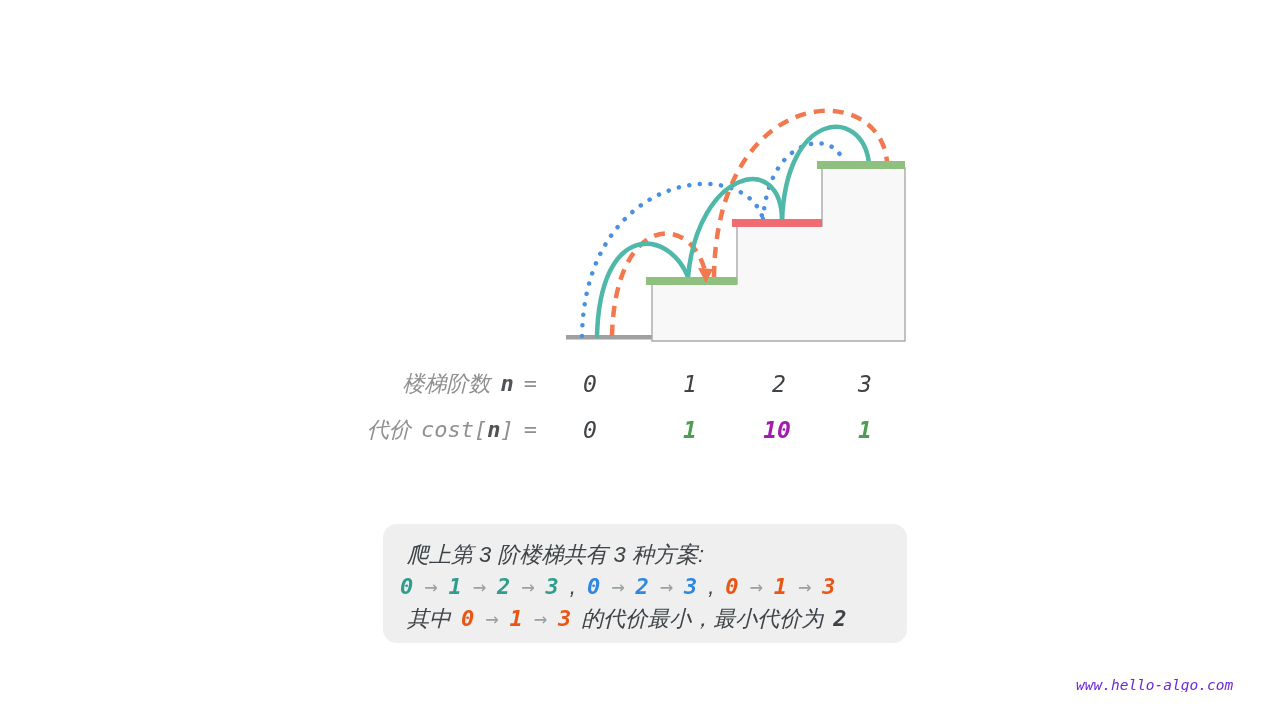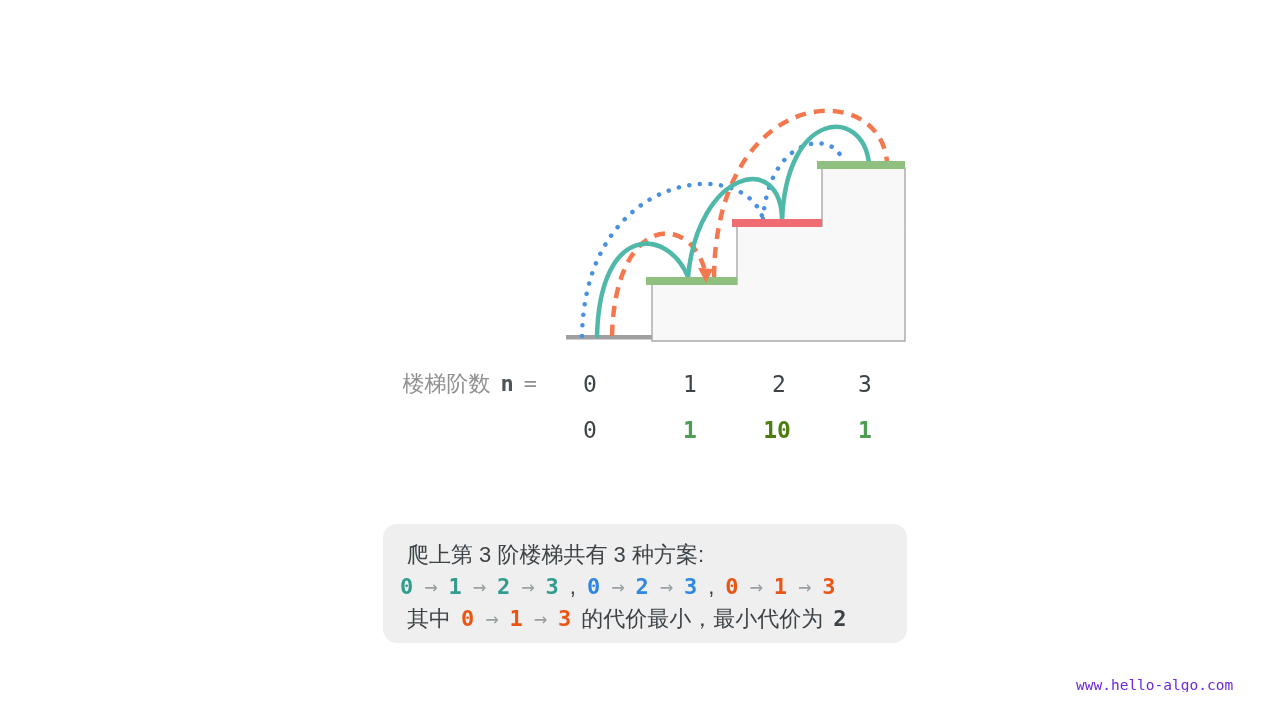--- a/index.html
+++ b/index.html
@@ -1,17 +1,17 @@
 <!DOCTYPE html>
 <html><head>
 <meta charset="utf-8">
 <style>
   html,body{margin:0;padding:0;background:#ffffff;}
   .stage{position:relative;width:1280px;height:692px;background:#ffffff;overflow:hidden;
-         font-family:"Liberation Sans",sans-serif;}
+         font-family:"Liberation Sans",sans-serif;font-style:italic;}
   svg{position:absolute;left:0;top:0;}
   .arc{fill:none;stroke-width:4.5px;}
   .arc.dotted{stroke-dasharray:0.1 10.5;stroke-linecap:round;}
   .arc.dashed{stroke-dasharray:11 8;stroke-linecap:butt;}
   .arc.solid{stroke-linecap:round;}
   .stair-body{stroke:#a9a9a9;stroke-width:1.4px;}
   .cell{position:absolute;transform:translate(-50%,-50%);
         font-family:"DejaVu Sans Mono","Liberation Mono",monospace;
         font-size:23px;color:#3d4347;white-space:nowrap;}
   .b{font-weight:bold;}
@@ -64,23 +64,26 @@
   </svg>
 
   <div class="rowlabel" style="top:369px;">
     <span>楼梯阶数</span><span class="nvar mono b">n</span><span class="eq mono">=</span>
   </div>
   <div class="cell" style="left:590px;top:384px;">0</div>
   <div class="cell" style="left:690px;top:384px;">1</div>
   <div class="cell" style="left:779px;top:384px;">2</div>
   <div class="cell" style="left:865px;top:384px;">3</div>
 
+  <div class="rowlabel" style="top:415px;">
+    <span>代价</span><span class="mono gap-l">cost[</span><span class="mono b" style="color:#4f5458;">n</span><span class="mono">]</span><span class="mono gap-l">=</span>
+  </div>
   <div class="cell" style="left:590px;top:430px;">0</div>
   <div class="cell b" style="left: 690px; top: 430px; color: rgb(77, 158, 82);">1</div>
-  <div class="cell b" style="left: 777px; top: 430px; color: #4d7c0f;">10</div>
+  <div class="cell b" style="left: 777px; top: 430px; color: #a21caf;">10</div>
   <div class="cell b" style="left: 865px; top: 430px; color: rgb(77, 158, 82);">1</div>
 
   <div class="explain-box">
     <div class="line">
       <span>爬上第 3 阶楼梯共有 3 种方案:</span>
     </div>
     <div class="line line2">
       <span class="pathnum" style="color: rgb(47, 156, 141);">0</span><span class="arr">→</span><span class="pathnum" style="color: rgb(47, 156, 141);">1</span><span class="arr">→</span><span class="pathnum" style="color: rgb(47, 156, 141);">2</span><span class="arr">→</span><span class="pathnum" style="color: rgb(47, 156, 141);">3</span><span class="comma">,</span><span class="pathnum" style="color: rgb(45, 135, 227);">0</span><span class="arr">→</span><span class="pathnum" style="color: rgb(45, 135, 227);">2</span><span class="arr">→</span><span class="pathnum" style="color: rgb(45, 135, 227);">3</span><span class="comma">,</span><span class="pathnum" style="color: rgb(235, 85, 20);">0</span><span class="arr">→</span><span class="pathnum" style="color: rgb(235, 85, 20);">1</span><span class="arr">→</span><span class="pathnum" style="color: rgb(235, 85, 20);">3</span>
     </div>
     <div class="line">

